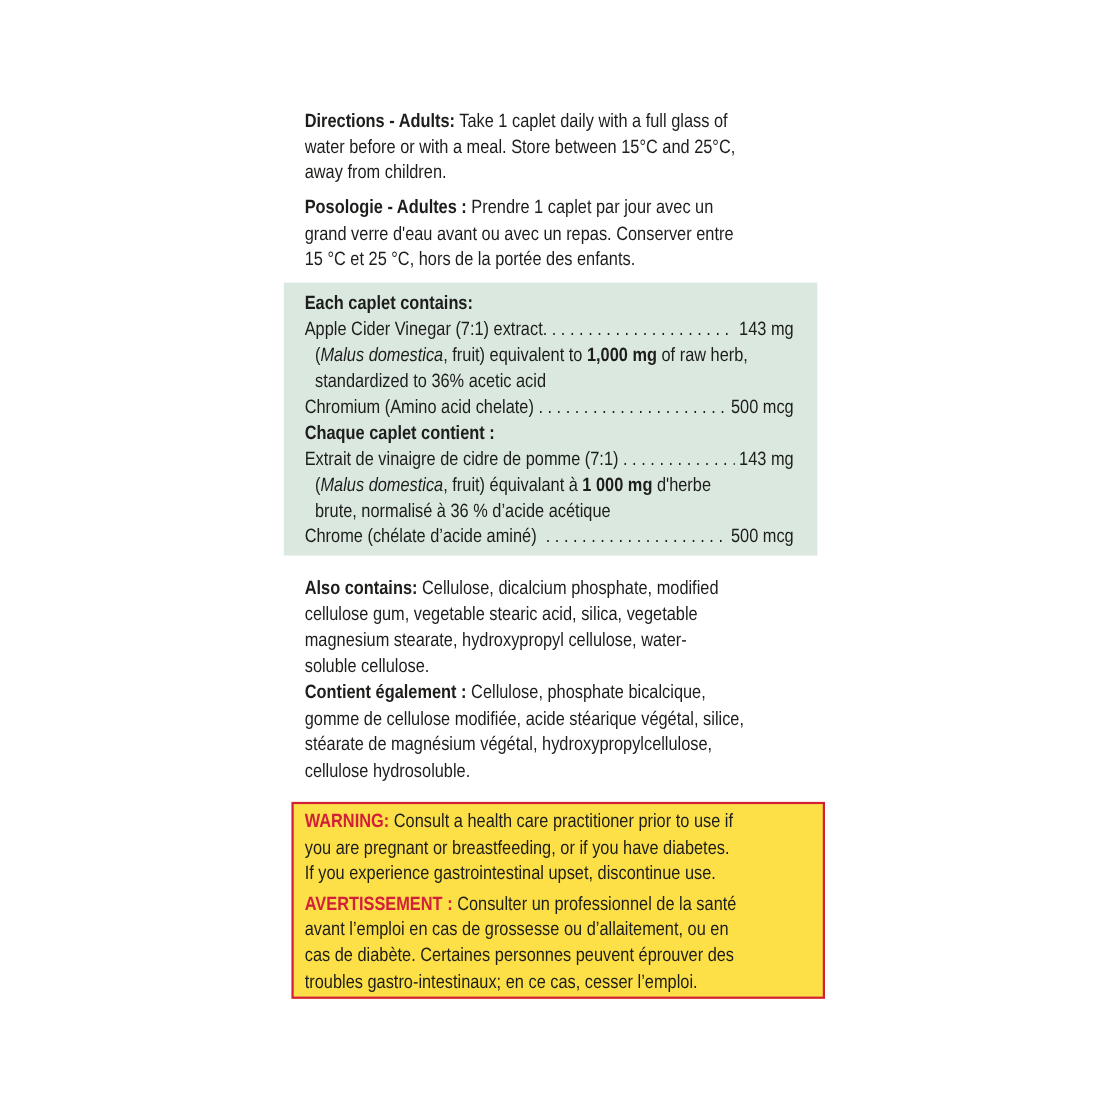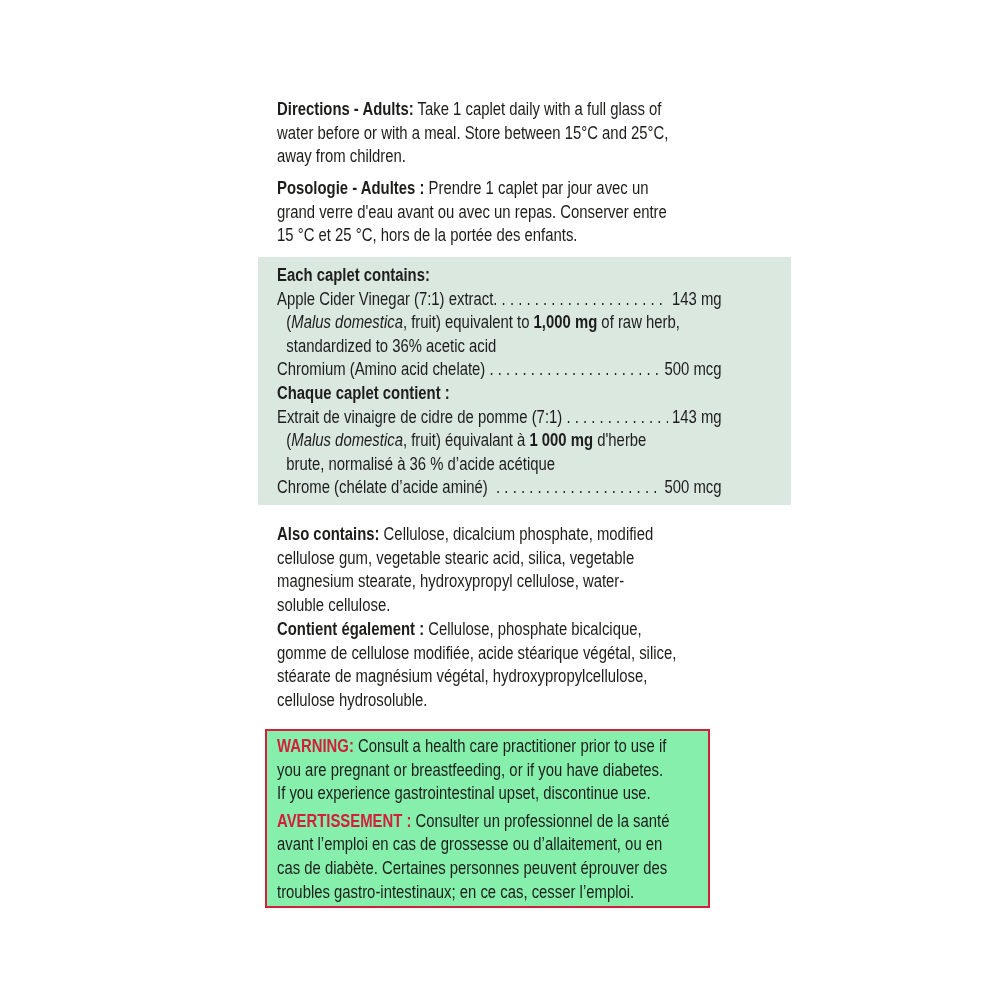--- a/index.html
+++ b/index.html
@@ -32,42 +32,41 @@
   .i { font-style: italic; }
   .red { color: var(--red); font-weight: bold; }
 
   #dir-en  { left: 277px; top: 98px;  width: 523px; }
   #dir-fr  { left: 277px; top: 177px; width: 523px; }
 
   #panel {
     left: 258px; top: 257px;
     width: 485px; height: 248px;
     background: var(--panel-bg);
-    padding-left: 48px;
   }
   #panel-inner {
     position: absolute;
     left: 19px; top: 7px;
     width: 523px;
   }
   .ing-row { display: flex; align-items: baseline; }
   .ing-name { white-space: pre; flex: 0 0 auto; }
   .ing-dots { flex: 1 1 auto; overflow: hidden; white-space: pre; }
   .ing-val  { flex: 0 0 auto; white-space: pre; padding-left: 5px; }
   .ing-cont { padding-left: 11px; white-space: pre; }
 
   #also-en { left: 277px; top: 523px; width: 523px; }
   #also-fr { left: 277px; top: 618px; width: 523px; }
 
   #warnbox {
     left: 265px; top: 729px;
-    width: 445px; height: 179px;
+    width: 485px; height: 179px;
     border: 2px solid var(--red);
     box-sizing: border-box;
-    background: #86efac;
+    background: #fde047;
     padding-left: 12px;
   }
   #warn-inner {
     position: absolute;
     left: 10px; top: 4px;
     width: 501px;
   }
   #warn-inner .par + .par { margin-top: 4px; }
 </style>
 </head>

